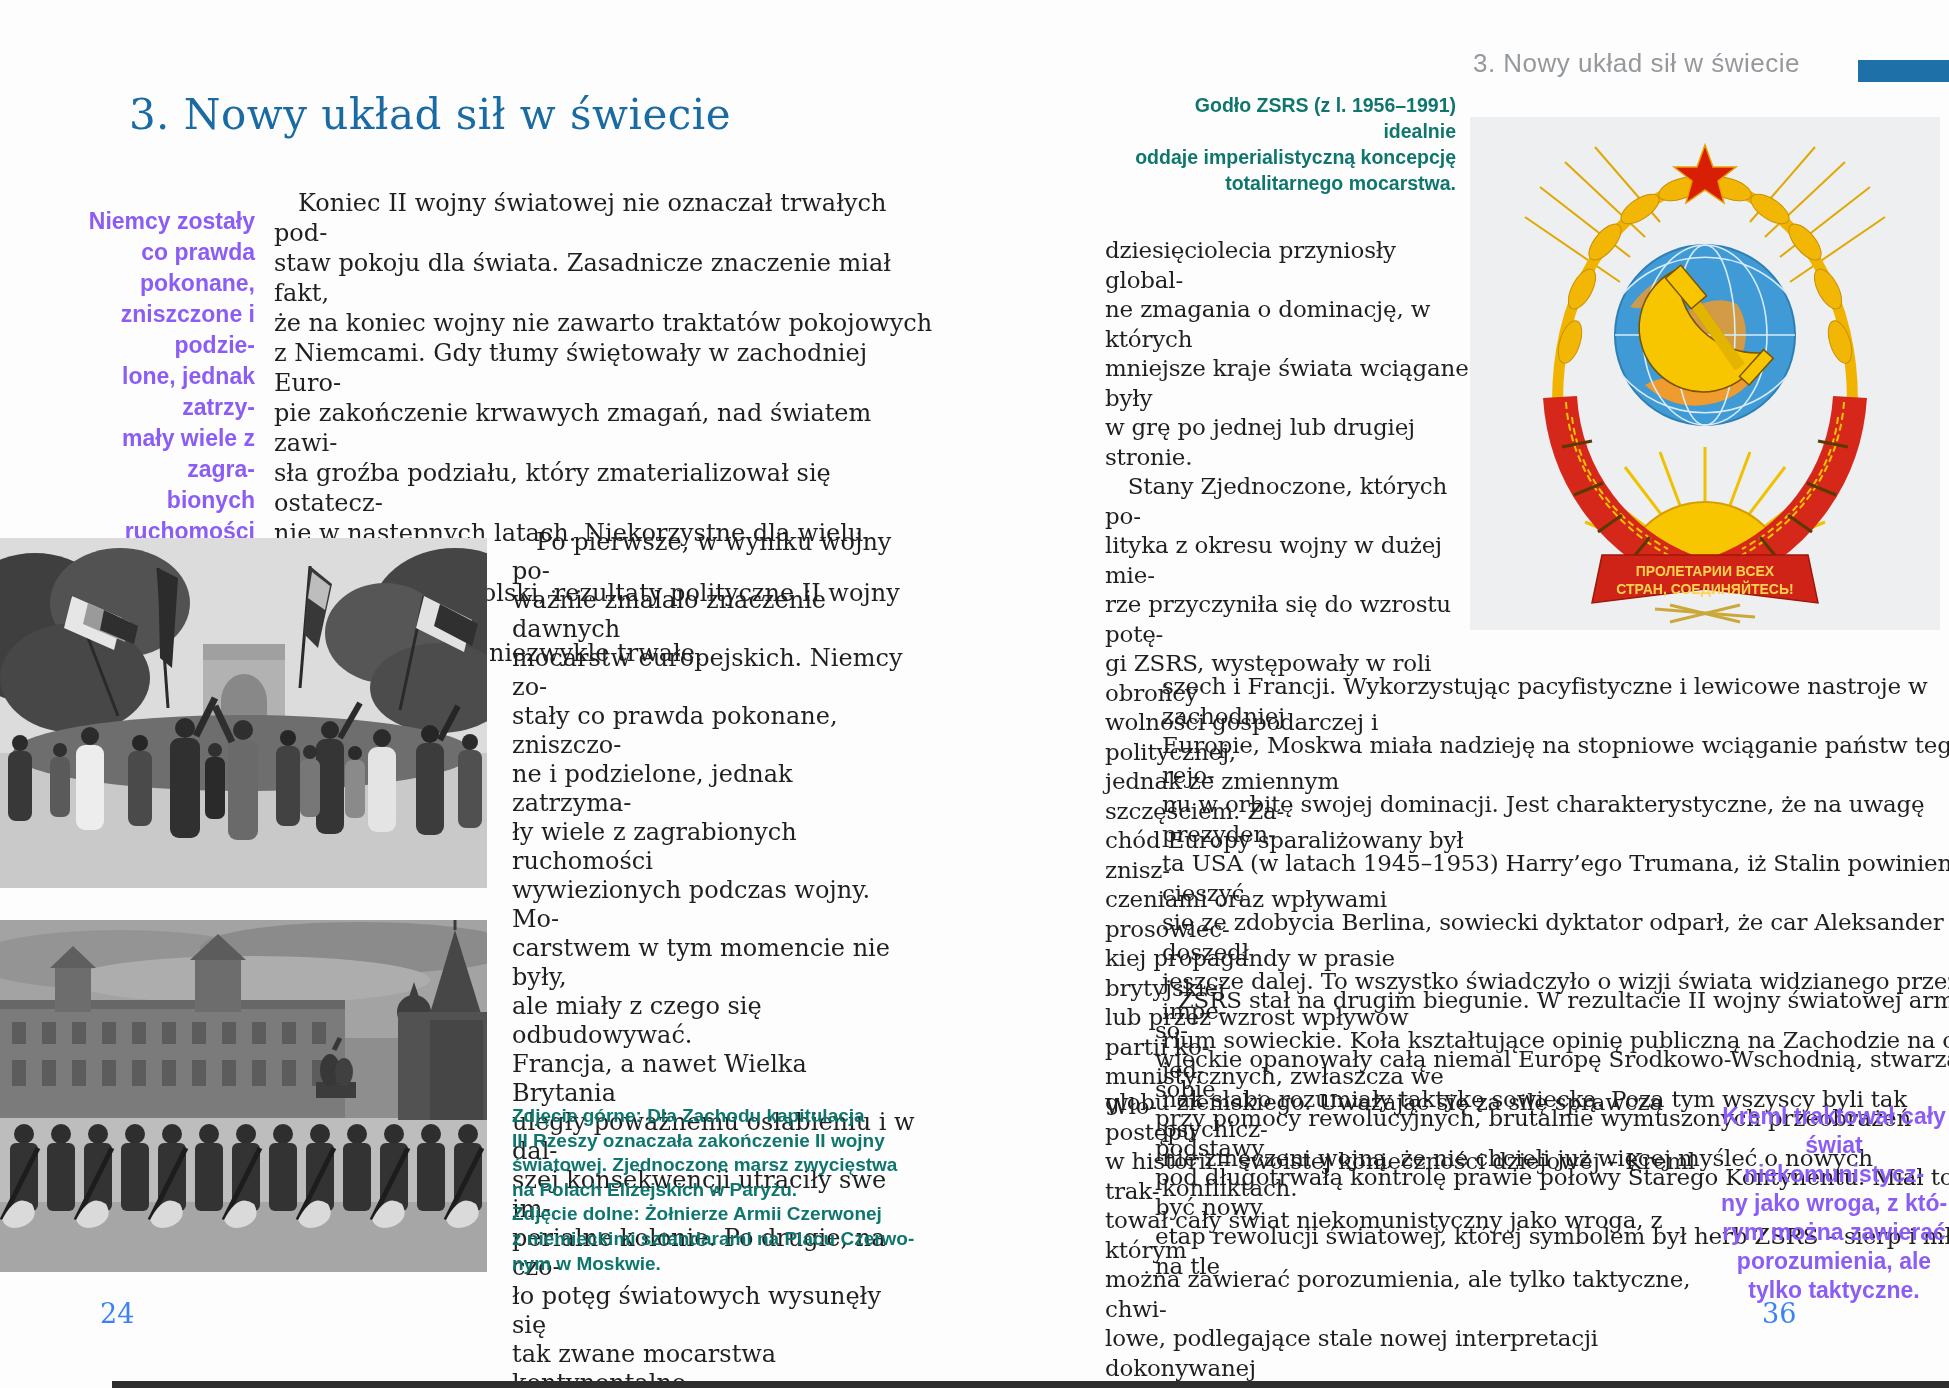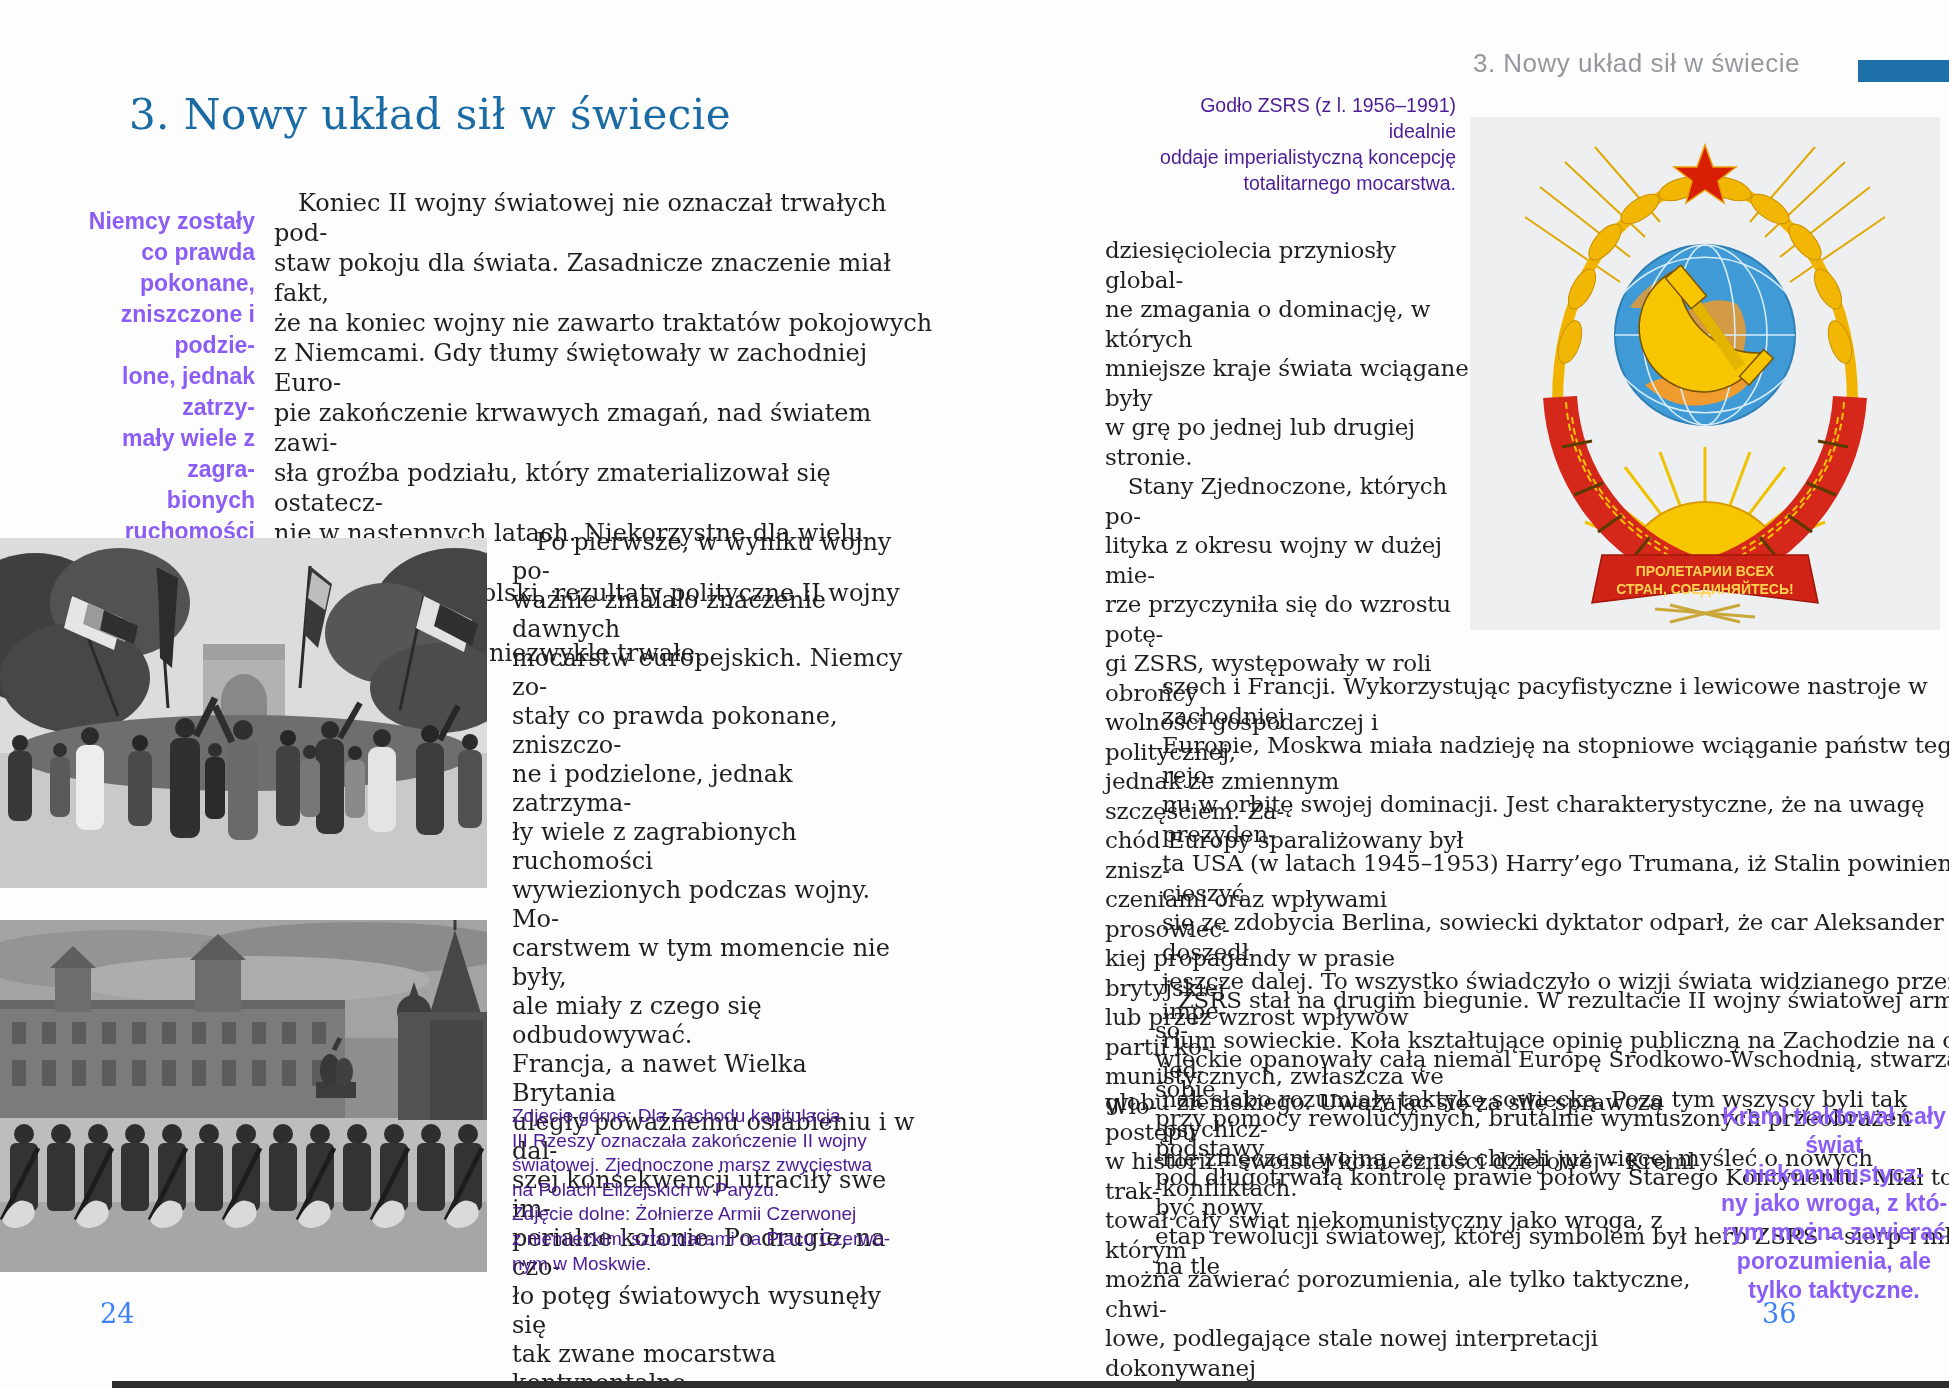--- a/index.html
+++ b/index.html
@@ -16,21 +16,21 @@
   .right-full-c{left:1155px;top:940px;width:842px;margin-top:46px;}
   .right-narrow-d{left:1105px;top:1088px;width:612px;}
   .chapter-title{left:120px;top:90px;width:620px;text-align:center;font-size:42px;
     letter-spacing:0.5px;color:#1a6ba3;font-weight:400;}
   .running-head{left:1400px;top:48px;width:400px;text-align:right;font-size:26px;
     color:#95989c;letter-spacing:0.5px;}
   .head-bar{left:1858px;top:60px;width:91px;height:22px;background:#1d71a8;}
   .pullquote{font-weight:bold;color:#8b5cf6;}
   .pq-left{left:55px;top:206px;width:200px;text-align:right;font-size:23px;line-height:31px;}
   .pq-right{left:1720px;top:1102px;width:228px;text-align:center;font-size:23px;line-height:29px;}
-  .caption{color:#4c1d95;font-size:19px;line-height:24.6px;}
+  .caption{color:#0f766e;font-size:19px;line-height:24.6px;font-weight:bold;}
   .cap-left{left:512px;top:1104px;width:430px;text-align:left;}
   .cap-right{left:1130px;top:92px;width:326px;text-align:right;line-height:26px;font-size:19.5px;}
   .pagenum{font-size:27px;color:#3b82f6;}
   .pn-24{left:100px;top:1298px;}
   .pn-25{left:1762px;top:1298px;}
   .photo{left:0;overflow:hidden;}
   .photo svg{display:block;}
   .emblem-box{left:1470px;top:117px;width:470px;height:513px;background:#eeeff0;}
   .bottom-strip{left:112px;top:1381px;width:1837px;height:7px;background:#2e2e2e;}
 </style>

